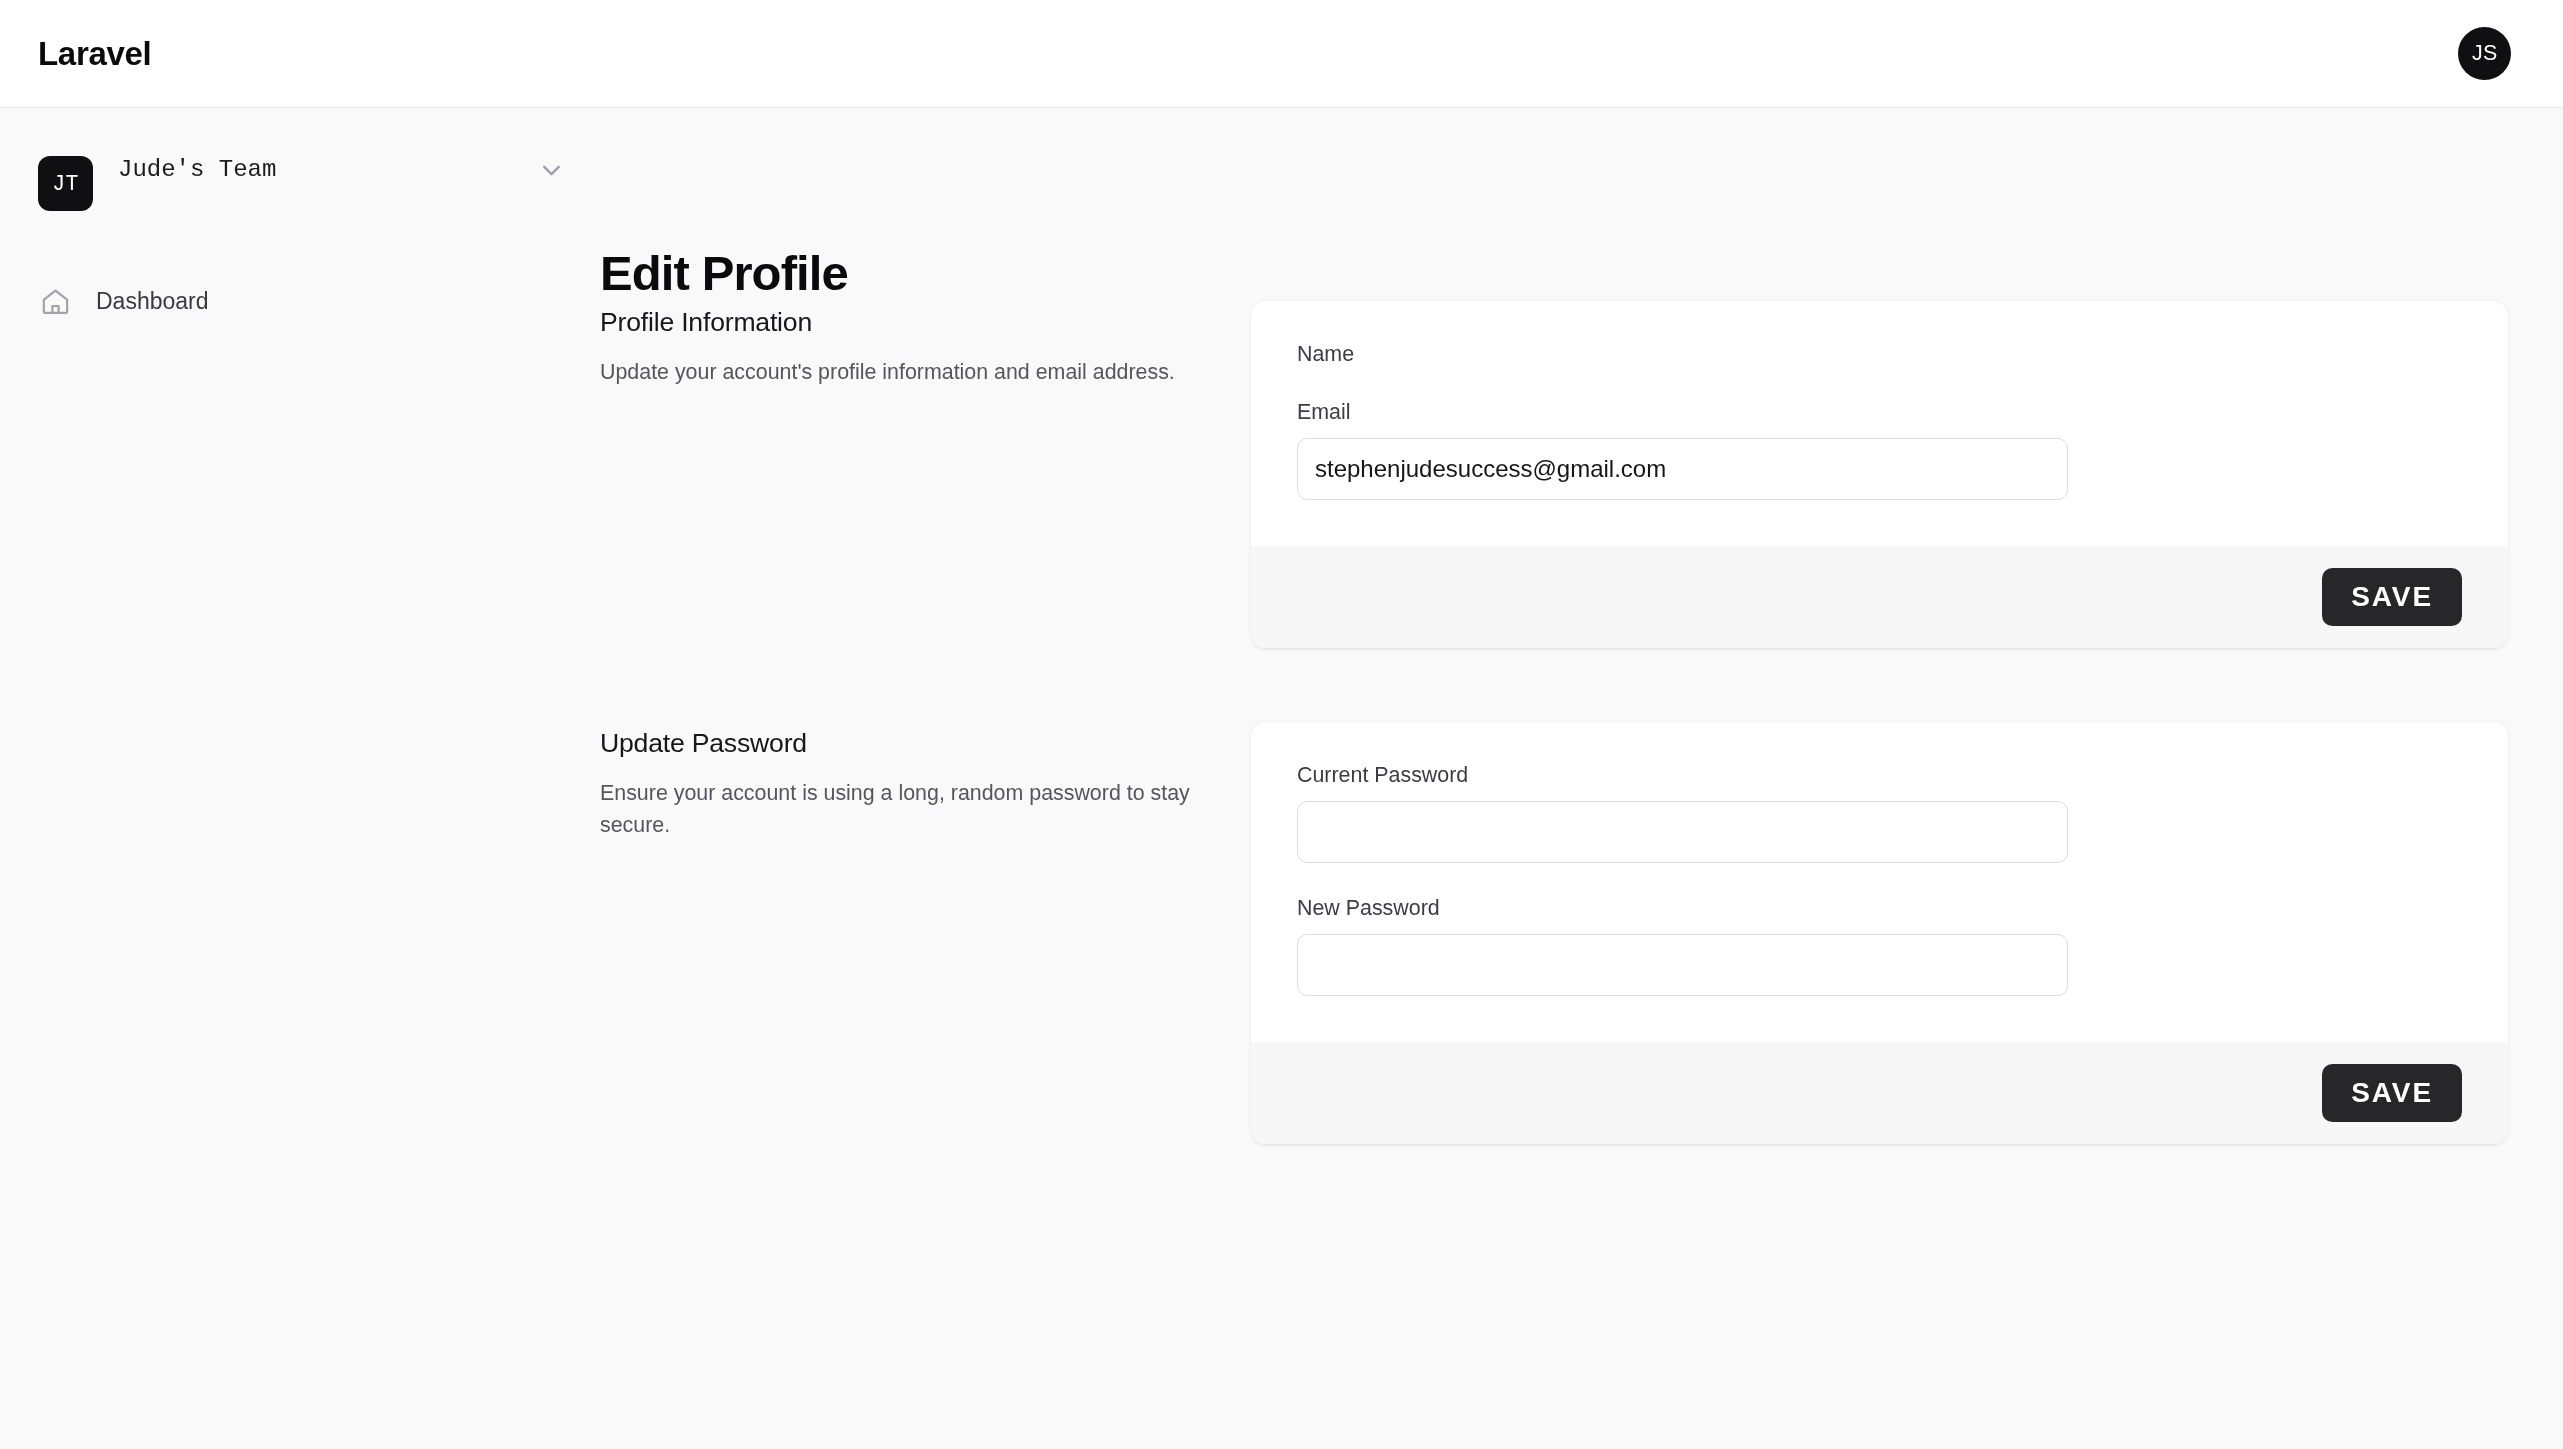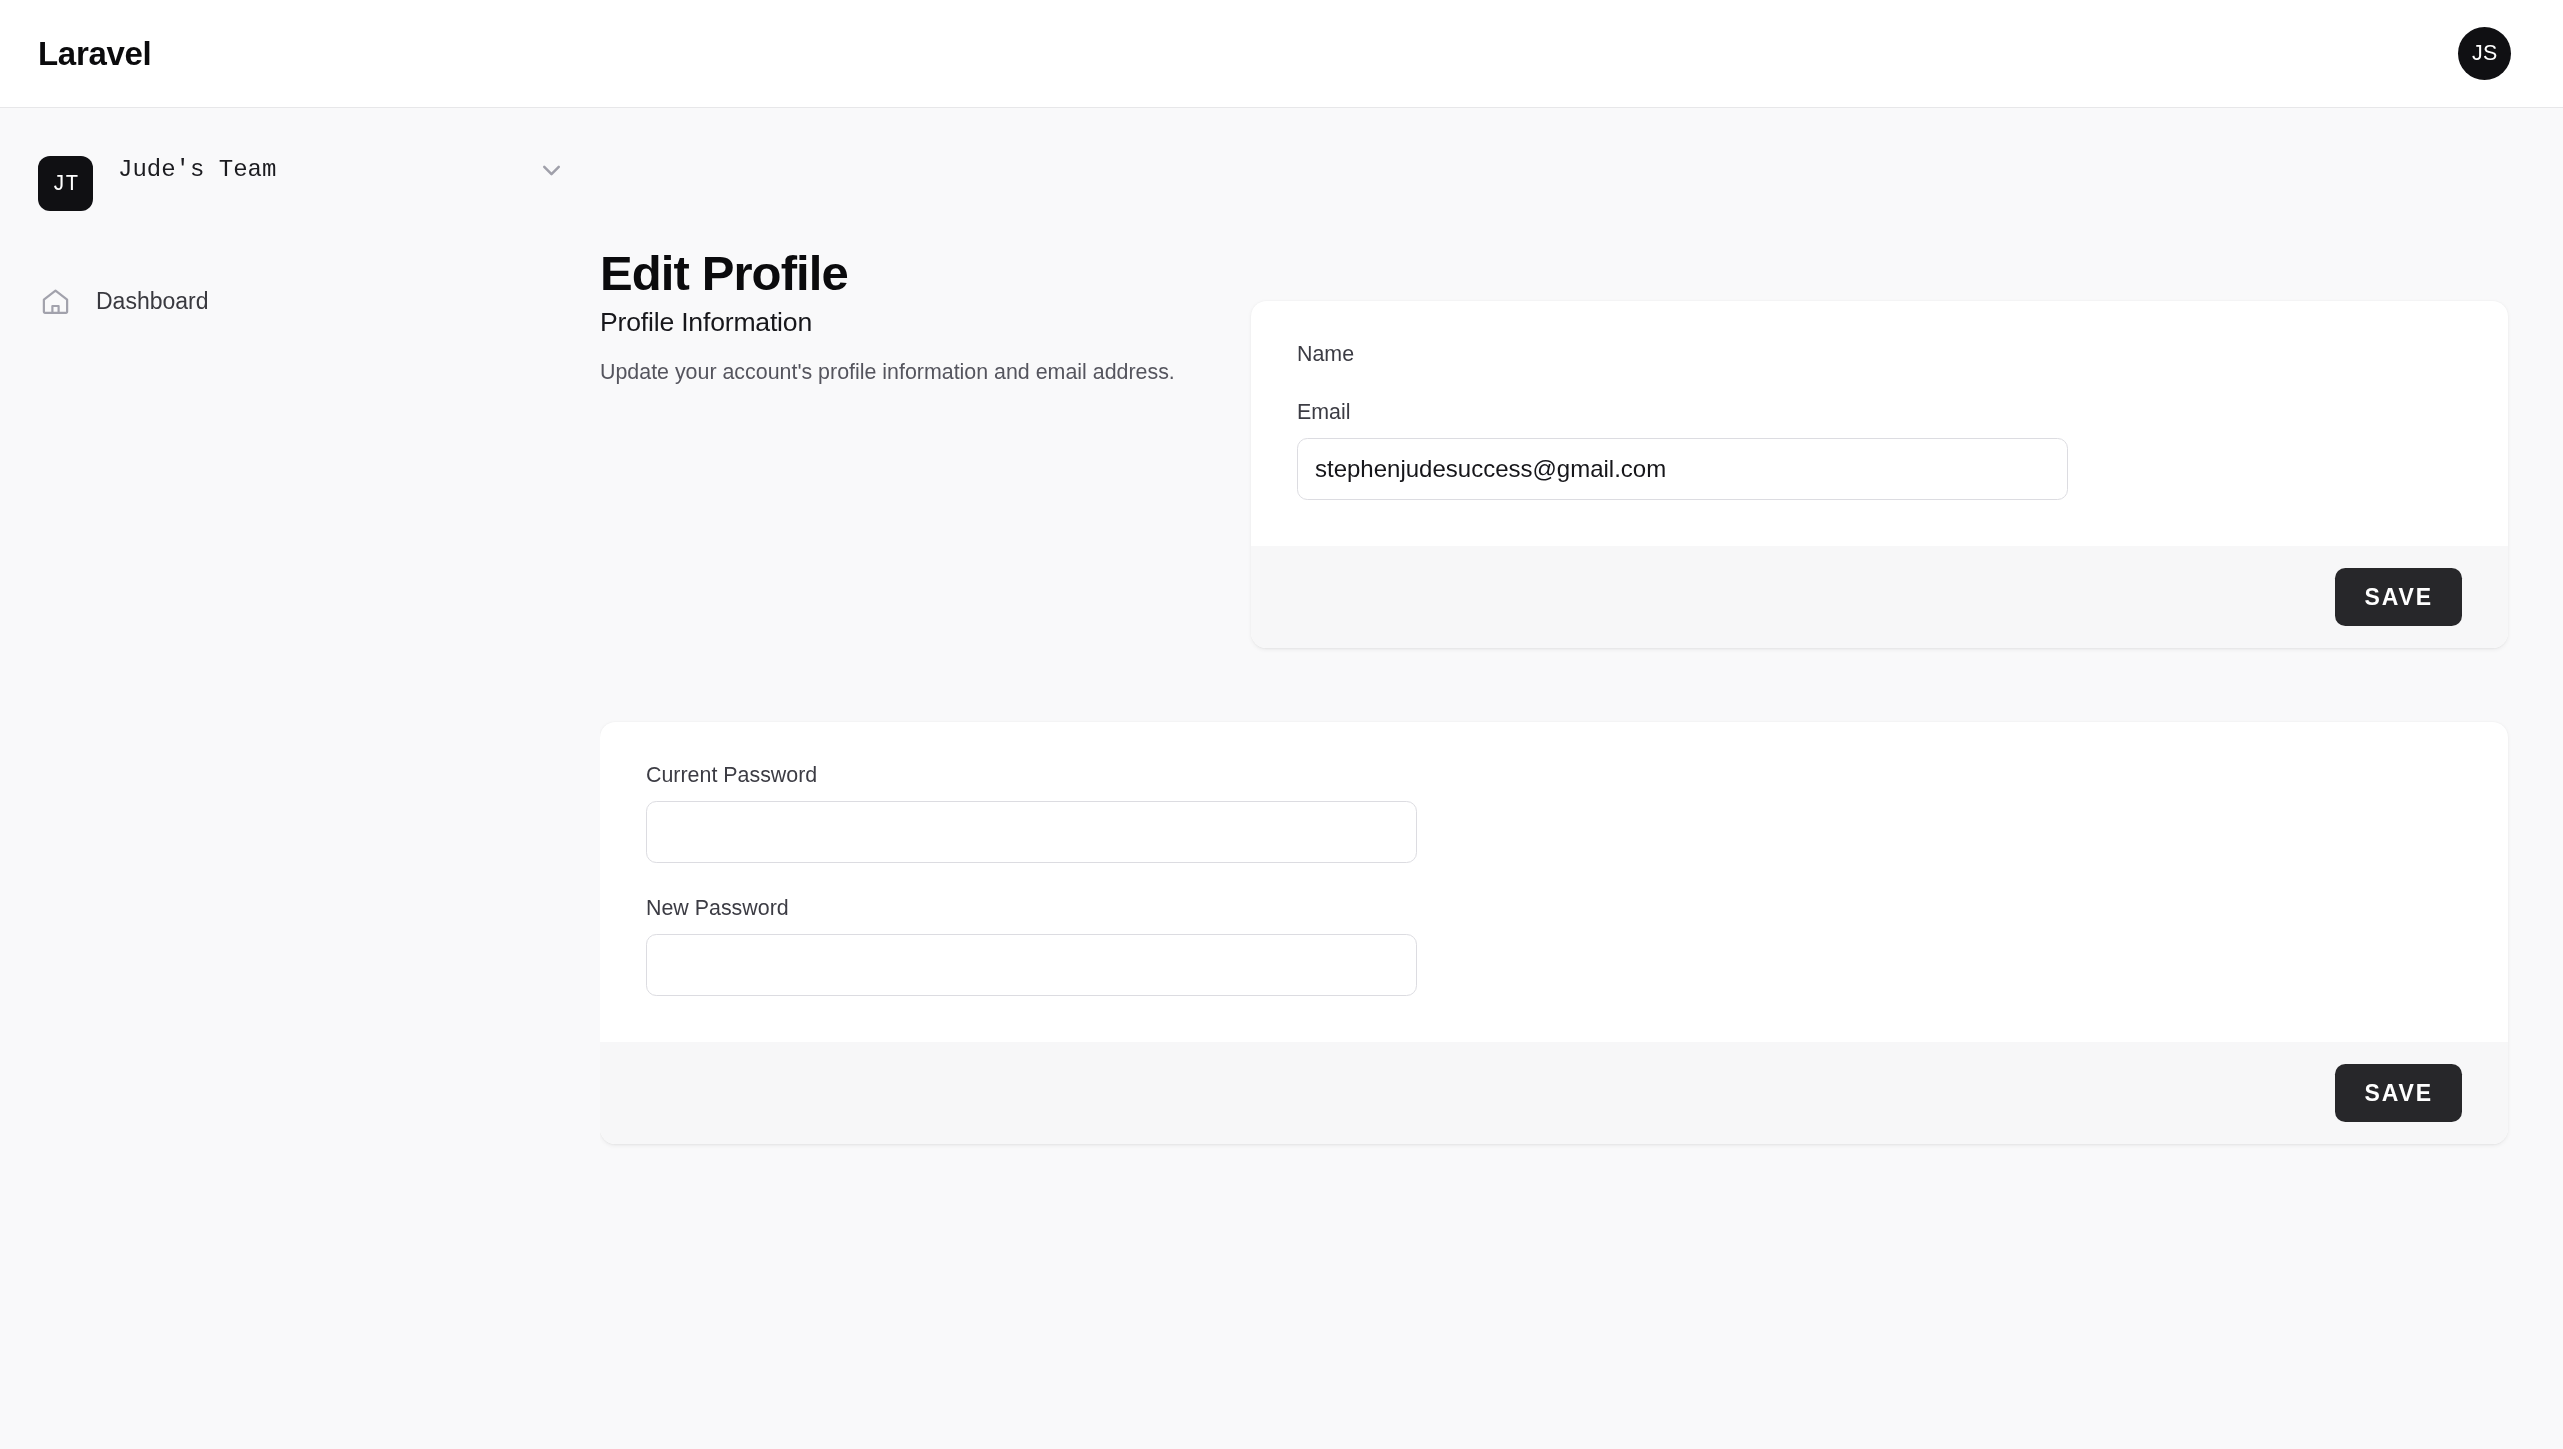--- a/index.html
+++ b/index.html
@@ -226,21 +226,21 @@
   .field-input::placeholder { color: #a9a9b2; }
 
   .btn-save {
     background: #27272a;
     color: #ffffff;
     border: none;
     border-radius: 10.3px;
     height: 58px;
     padding: 0 29px;
     font-family: "Liberation Sans", sans-serif;
-    font-size: 23px;
+    font-size: 28px;
     font-weight: bold;
     letter-spacing: 1.9px;
     cursor: pointer;
   }
 </style>
 </head>
 <body>
 
 <div class="topbar">
   <div class="brand">Laravel</div>
@@ -298,20 +298,24 @@
           </div>
 
         </div>
         <div class="card-footer">
           <button class="btn-save">SAVE</button>
         </div>
       </div>
     </div>
 
     <div class="section second">
+      <div class="section-meta">
+        <div class="section-heading">Update Password</div>
+        <div class="section-desc">Ensure your account is using a long, random password to stay secure.</div>
+      </div>
 
       <div class="card">
         <div class="card-body">
 
           <div class="field">
             <label class="field-label">Current Password</label>
             <input class="field-input" type="password" value="" style="">
           </div>
 
           <div class="field">

